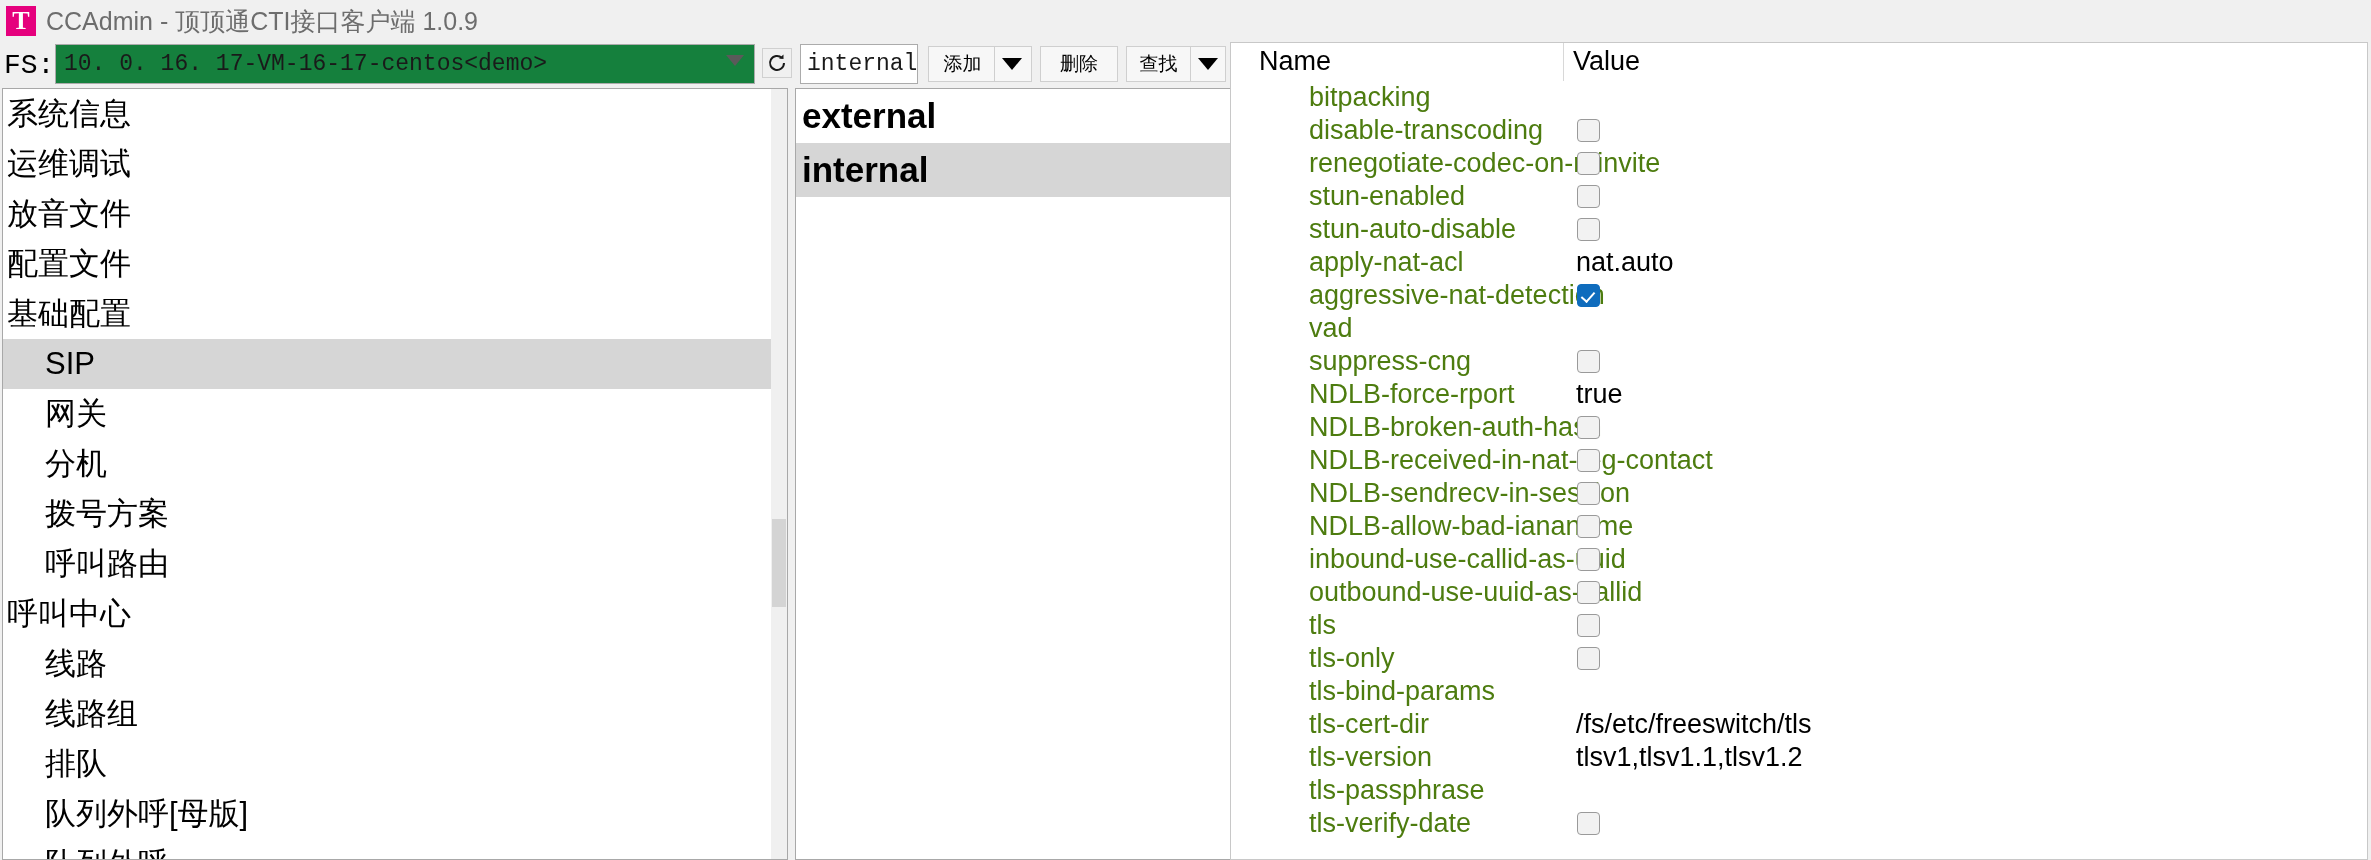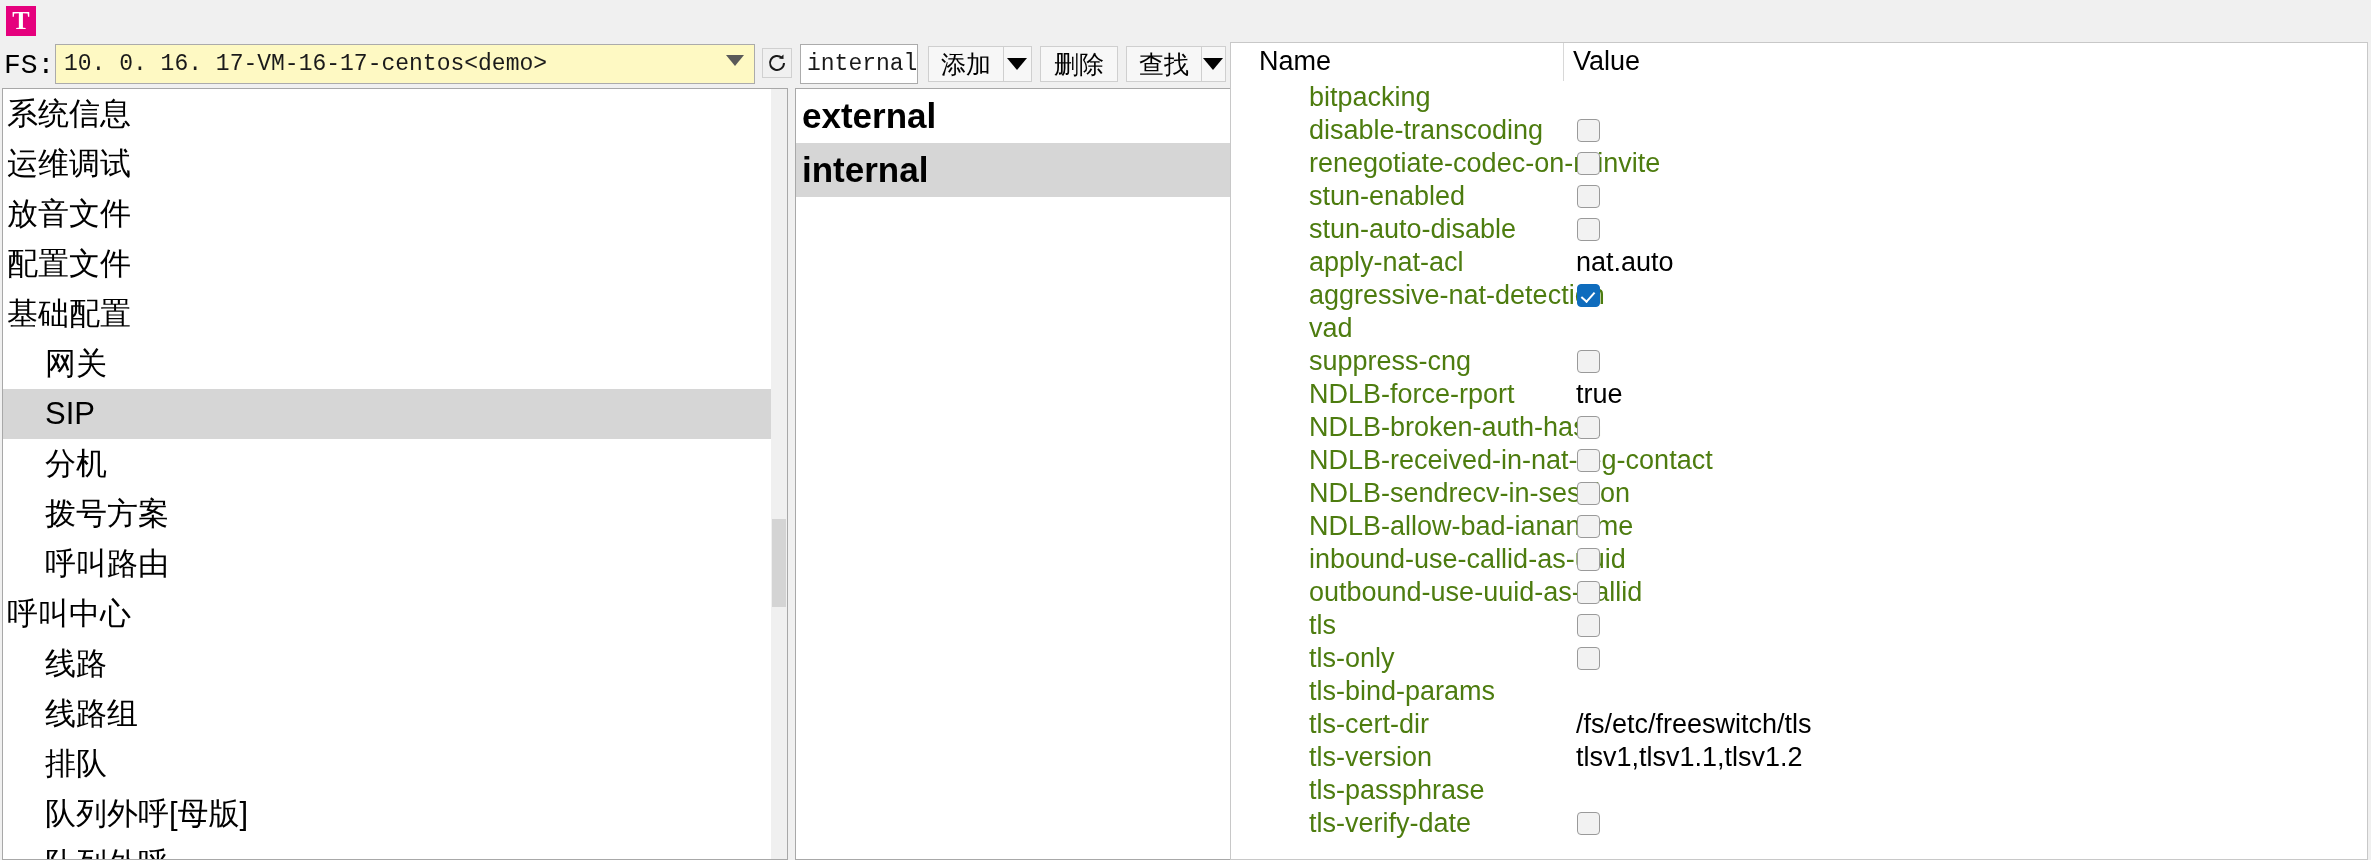--- a/index.html
+++ b/index.html
@@ -39,21 +39,21 @@
     position: absolute; left: 0; top: 42px; width: 2371px; height: 46px;
     background: #f0f0f0;
   }
   .fs-label {
     position: absolute; left: 4px; top: 8px;
     font-family: "Liberation Mono", monospace;
     font-size: 28px; color: #000;
   }
   .fs-combo {
     position: absolute; left: 55px; top: 2px; width: 700px; height: 40px;
-    background: #fef9c3; border: 1px solid #ababab;
+    background: #15803d; border: 1px solid #ababab;
     box-sizing: border-box;
   }
   .fs-combo .val {
     position: absolute; left: 8px; top: 6px;
     font-family: "Liberation Mono", monospace;
     font-size: 23px; color: #1a1a1a; white-space: nowrap;
   }
   .fs-combo .chev {
     position: absolute; right: 10px; top: 10px;
     width: 0; height: 0;
@@ -74,21 +74,21 @@
     position: absolute; left: 6px; top: 6px;
     font-family: "Liberation Mono", monospace; font-size: 23px; color: #1a1a1a;
   }
   .tbtn {
     position: absolute; top: 4px; height: 36px;
     background: #f7f7f7; border: 1px solid #cfcfcf; box-sizing: border-box;
     display: flex; align-items: center; justify-content: center;
   }
   .tbtn .lbl {
     font-family: "Liberation Serif", serif;
-    font-size: 25px; color: #000; padding: 12px 12px; white-space: nowrap;
+    font-size: 19px; color: #000; padding: 12px 12px; white-space: nowrap;
   }
   .tbtn .sep {
     width: 1px; height: 100%; background: #cfcfcf;
   }
   .tbtn .dd {
     width: 34px; display: flex; align-items: center; justify-content: center;
   }
   .caret {
     width: 0; height: 0;
     border-left: 10px solid transparent;
@@ -187,20 +187,21 @@
     transform: rotate(42deg);
   }
 </style>
 </head>
 <body>
 
 <div id="app">
 
   <div class="titlebar">
     <div class="app-icon">T</div>
+    <div class="app-title">CCAdmin - 顶顶通CTI接口客户端 1.0.9</div>
   </div>
 
   <div class="toolbar">
 
     <div class="fs-label">FS:</div>
 
     <div class="fs-combo">
       <div class="val">10. 0. 16. 17-VM-16-17-centos&lt;demo&gt;</div>
       <div class="chev"></div>
     </div>
@@ -247,25 +248,25 @@
         </div>
         <div class="tree-row lvl0">
           <span>放音文件</span>
         </div>
         <div class="tree-row lvl0">
           <span>配置文件</span>
         </div>
         <div class="tree-row lvl0">
           <span>基础配置</span>
         </div>
-        <div class="tree-row lvl1">
-          <span>网关</span>
-        </div>
         <div class="tree-row lvl1 sel">
           <span>SIP</span>
+        </div>
+        <div class="tree-row lvl1">
+          <span>网关</span>
         </div>
         <div class="tree-row lvl1">
           <span>分机</span>
         </div>
         <div class="tree-row lvl1">
           <span>拨号方案</span>
         </div>
         <div class="tree-row lvl1">
           <span>呼叫路由</span>
         </div>

